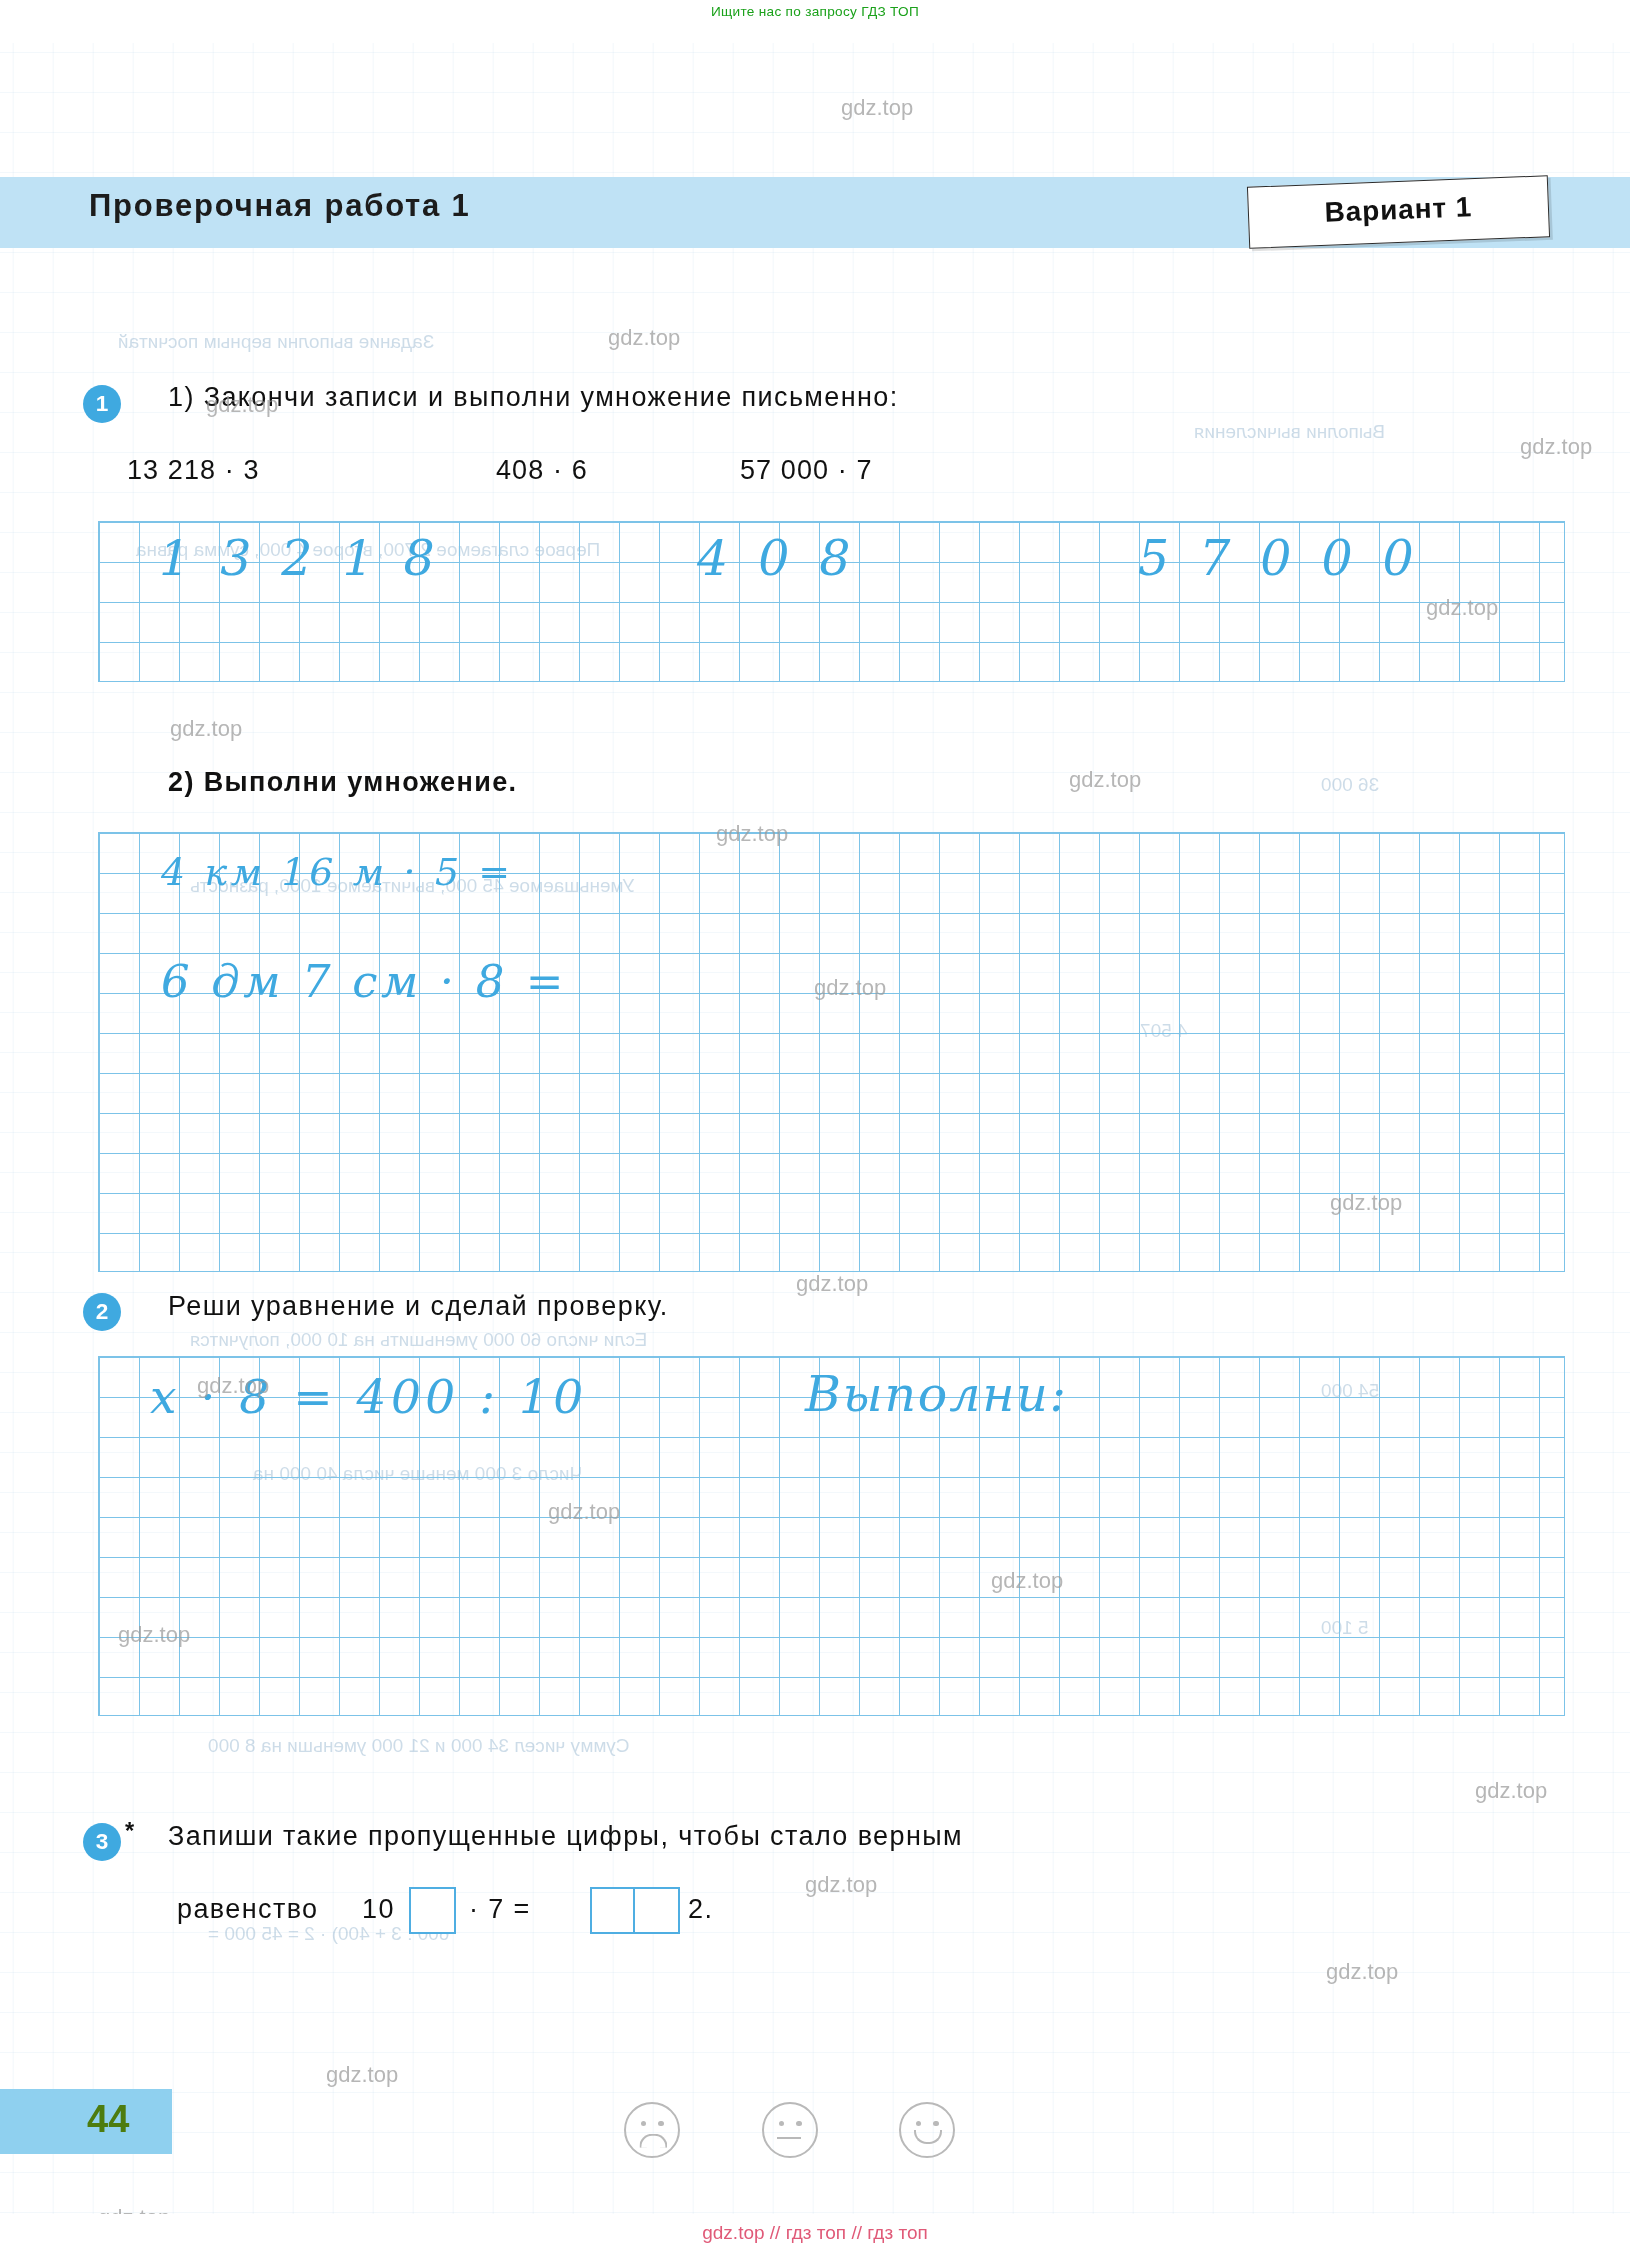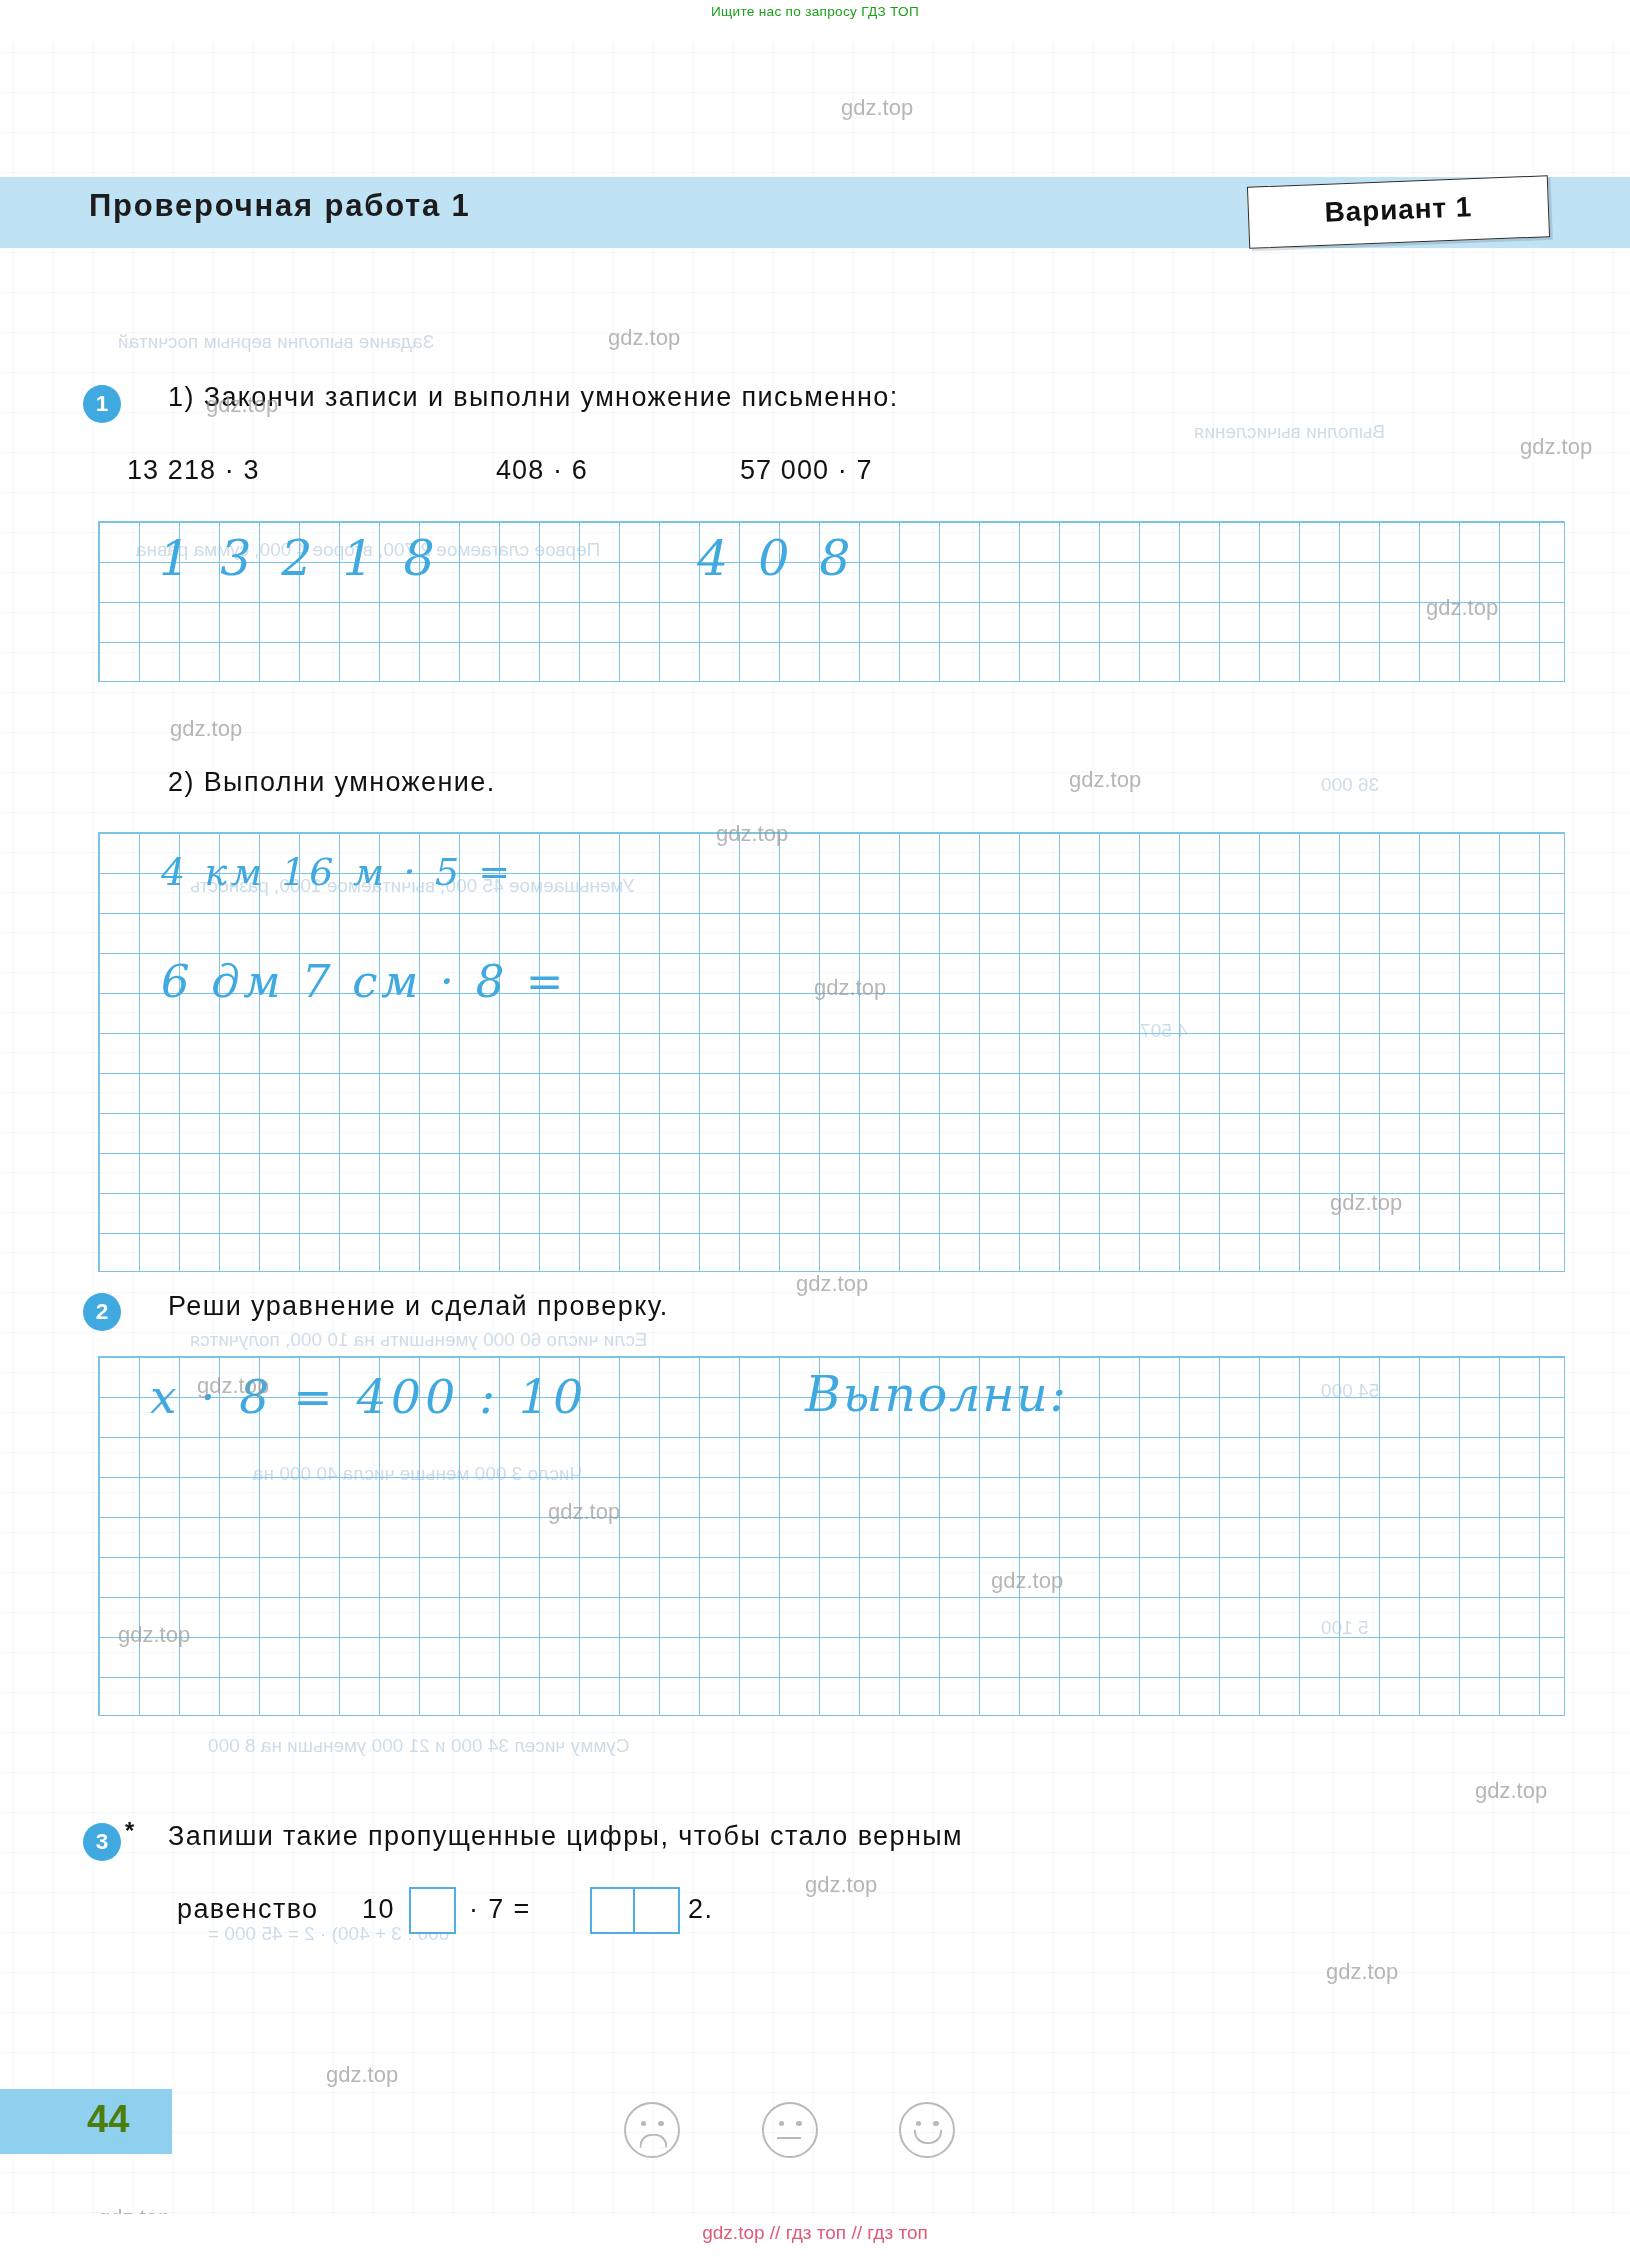--- a/index.html
+++ b/index.html
@@ -275,22 +275,23 @@
   <div class="task-text" style="left:168px; top:339px;">1) Закончи записи и выполни умножение письменно:</div>
 
   <div class="expr-row" style="left:127px; top:412px;">13 218 · 3</div>
   <div class="expr-row" style="left:496px; top:412px;">408 · 6</div>
   <div class="expr-row" style="left:740px; top:412px;">57 000 · 7</div>
 
   <div class="grid-box" style="left:98px; top:478px; width:1465px; height:159px;"></div>
 
   <div class="hand" style="left:159px; top:487px; font-size:49px; letter-spacing:7.2px;">1 3 2 1 8</div>
   <div class="hand" style="left:697px; top:487px; font-size:49px; letter-spacing:7.2px;">4 0 8</div>
-
-  <div class="task-text" style="left:168px; top:724px;">2) Выполни умножение.</div>
+  <div class="hand" style="left:1138px; top:487px; font-size:49px; letter-spacing:7.2px;">5 7 0 0 0</div>
+
+  <div class="task-text" style="left:168px; top:724px;font-weight:bold;">2) Выполни умножение.</div>
 
   <div class="grid-box" style="left:98px; top:789px; width:1465px; height:438px;"></div>
 
   <div class="hand" style="left:161px; top:807px; font-size:38px; letter-spacing:3.6px;">4 км 16 м · 5 =</div>
   <div class="hand" style="left:161px; top:912px; font-size:45px; letter-spacing:3.6px;">6 дм 7 см · 8 =</div>
 
   <div class="task-num" style="left:83px; top:1250px;">2</div>
   <div class="task-text" style="left:168px; top:1248px;">Реши уравнение и сделай проверку.</div>
 
   <div class="grid-box" style="left:98px; top:1313px; width:1465px; height:358px;"></div>

